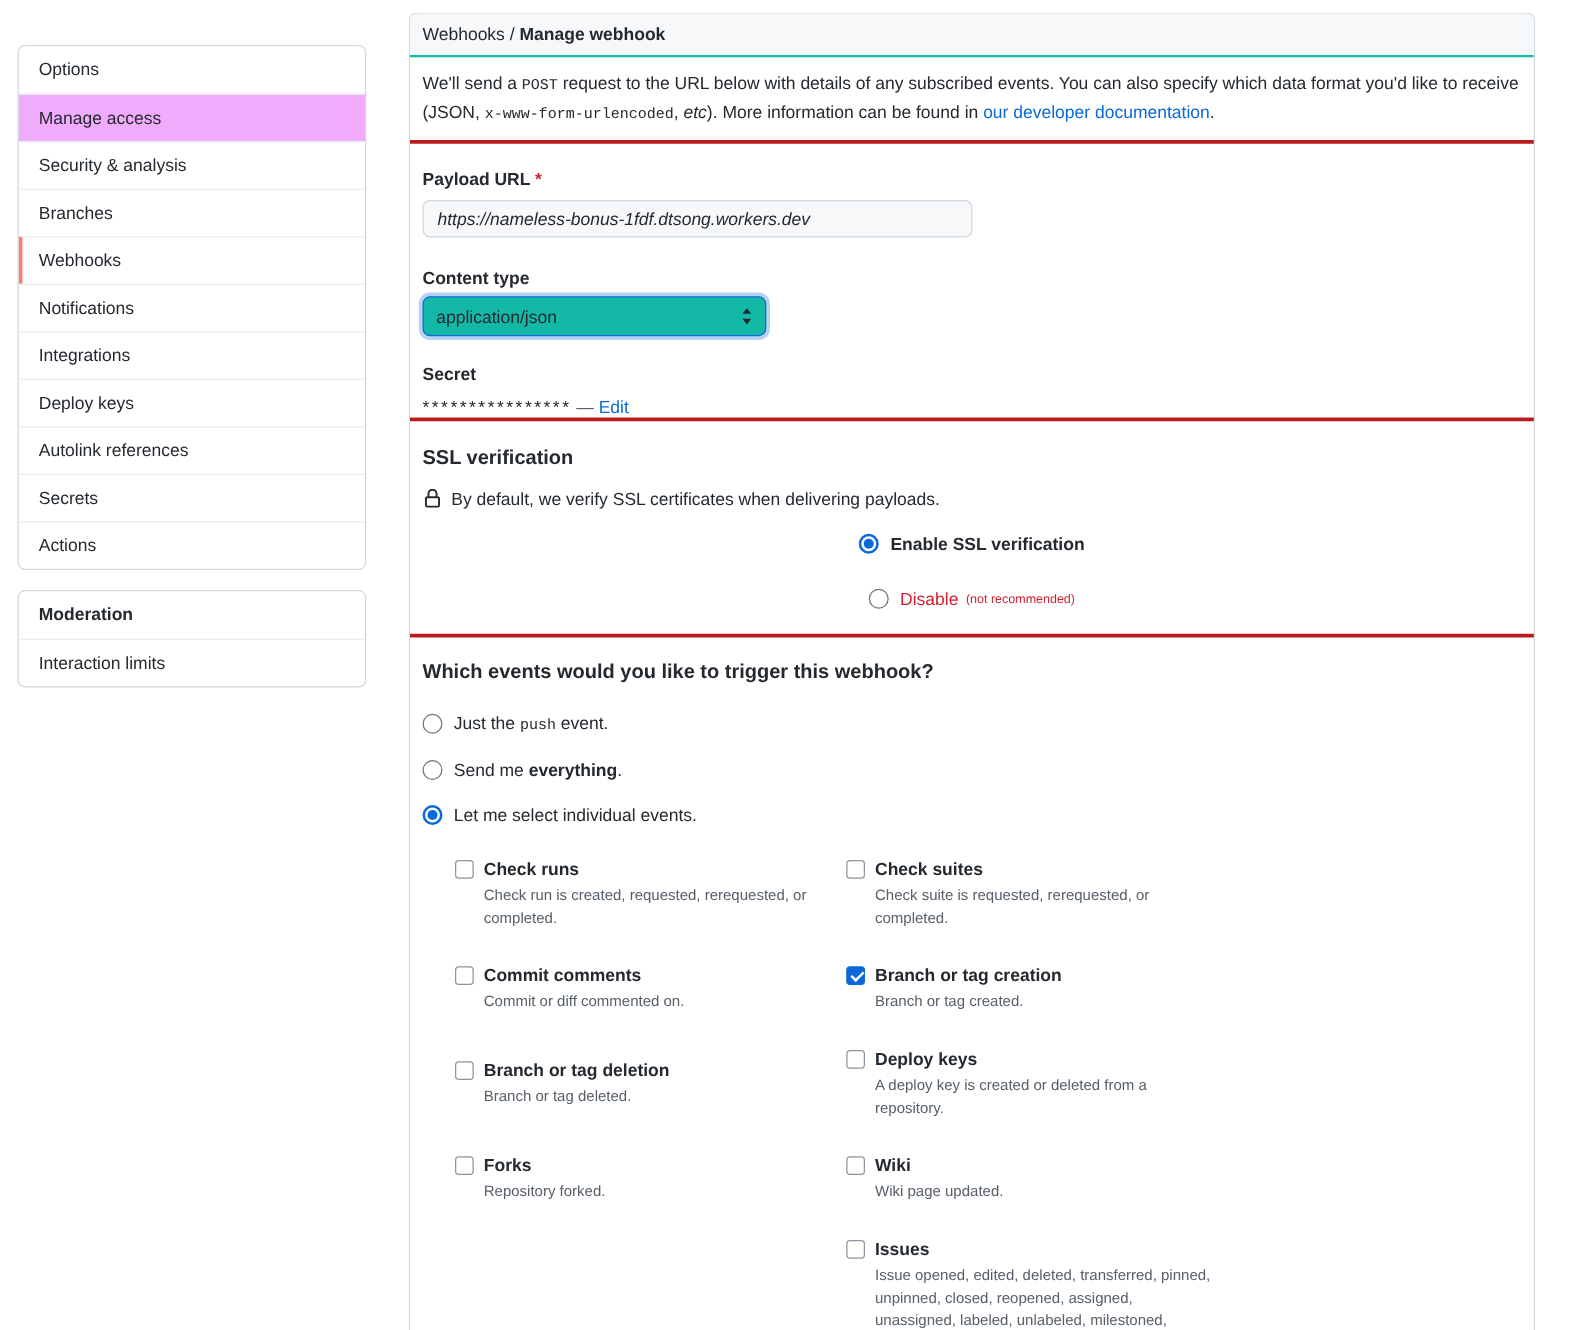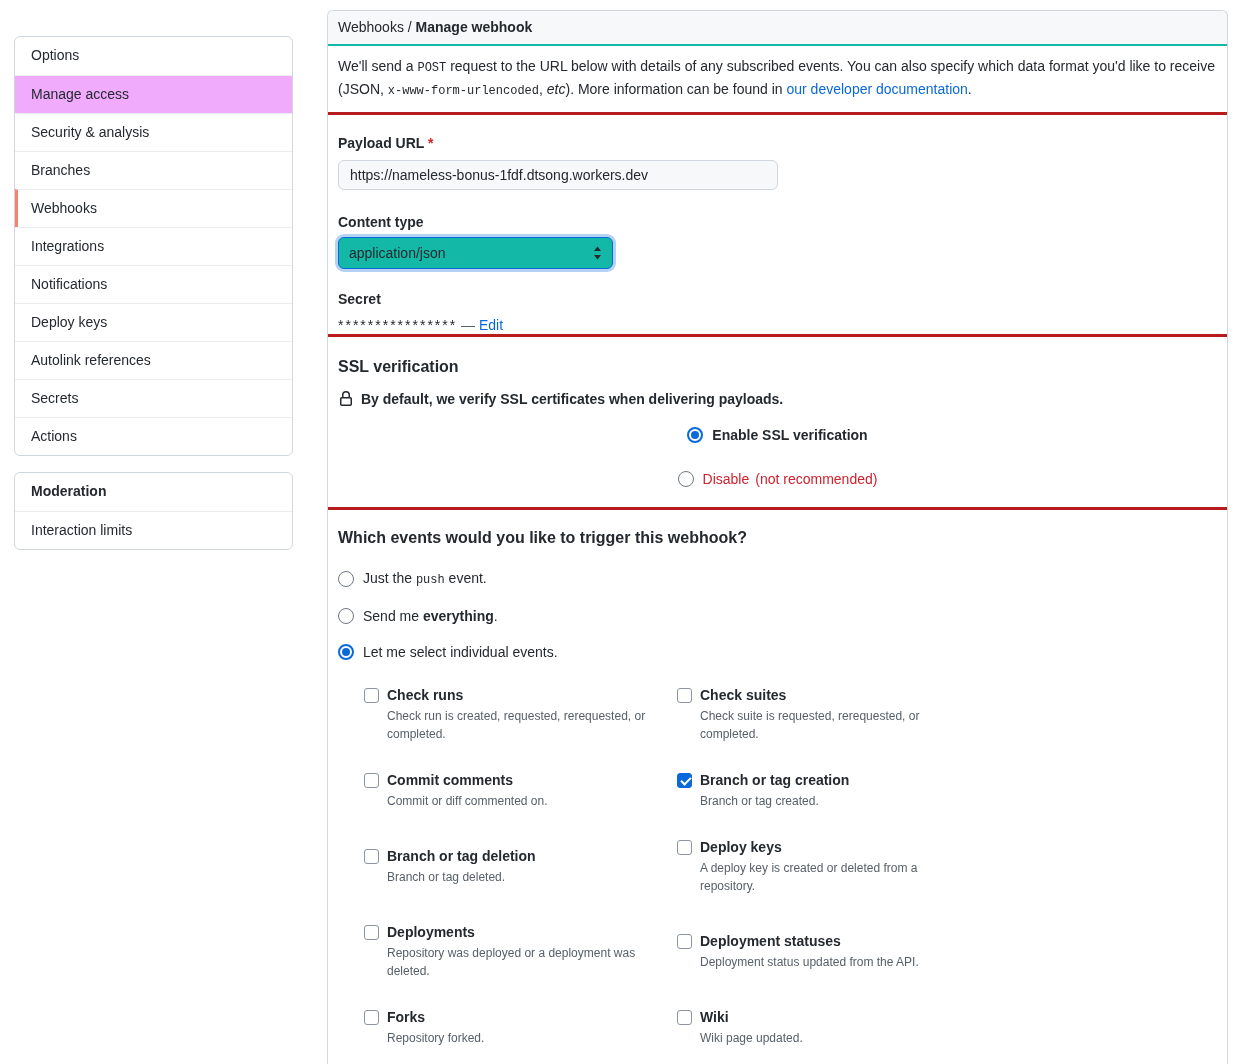--- a/index.html
+++ b/index.html
@@ -49,52 +49,53 @@
 
   
   .form-section { padding-top:20px; }
   .field-label { font-weight:700; line-height:17px; }
   .required { color:#cf222e; font-weight:700; }
   .text-input {
     display:block; margin-top:8px; width:440px; height:30px;
     background:#f6f8fa; border:1px solid #d0d7de; border-radius:6px;
     padding:0 11px; font-size:14px; color:#24292f;
     font-family:"Liberation Sans","DejaVu Sans",sans-serif;
+    font-style:italic;
   }
   .label-gap { margin-top:24px; }
   .select {
     margin-top:6px; width:275px; height:32px; background:#14b8a6;
     border:1px solid #0969da; border-radius:6px;
     box-shadow:0 0 0 3px rgba(9,105,218,0.30);
     display:flex; align-items:center; justify-content:space-between;
     padding:0 10px; cursor:pointer;
   }
   .secret-gap { margin-top:22px; }
   .secret-line { margin-top:9px; line-height:17px; }
   .secret-mask { letter-spacing:2px; }
   .secret-sep { color:#57606a; }
 
   
   .ssl-section { padding-top:18px; padding-bottom:20px; }
   h4.sec-heading { margin:0; font-size:16px; font-weight:700; line-height:24px; }
-  .ssl-note { margin-top:12px; display:flex; align-items:center; gap:7px; line-height:16px;font-weight:bold; }
+  .ssl-note { margin-top:12px; display:flex; align-items:center; gap:7px; line-height:16px; }
   .radio-row { margin-top:20px; display:flex; align-items:center; gap:28px;flex-direction:column; }
   .radio-opt { display:flex; align-items:center; gap:9px; cursor:pointer; }
   .radio {
     flex:none; width:16px; height:16px; border-radius:50%;
     border:1px solid #6e7781; background:#fff; position:relative;
   }
   .radio.on { border:2px solid #0969da; }
   .radio.on::after {
     content:""; position:absolute; left:50%; top:50%; width:8px; height:8px;
     margin:-4px 0 0 -4px; border-radius:50%; background:#0969da;
   }
   .bold { font-weight:700; }
   .danger { color:#cf222e; }
-  .danger-note { color:#cf222e; font-size:14px; }
+  .danger-note { color:#cf222e; font-size:10px; }
 
   
   .events-section { padding-top:16px; padding-bottom:20px; border-bottom:none; }
   .event-radio { margin-top:20px; display:flex; align-items:center; gap:9px; cursor:pointer; line-height:16px; }
   .events-table { margin:26px 0 0 26px; border-collapse:collapse; }
   .events-table td { vertical-align:middle; width:313px; padding:0 0 28px 0; }
   .evt-title-row { display:flex; align-items:center; gap:8px; cursor:pointer; }
   .checkbox {
     flex:none; width:15px; height:15px; border-radius:3px;
     border:1px solid #8c959f; background:#fff; position:relative;
@@ -115,22 +116,22 @@
 
 <div class="page">
 
   <nav class="sidebar">
     <div class="nav-box">
       <div class="nav-item">Options</div>
       <div class="nav-item hovered">Manage access</div>
       <div class="nav-item">Security &amp; analysis</div>
       <div class="nav-item">Branches</div>
       <div class="nav-item active">Webhooks</div>
+      <div class="nav-item">Notifications</div>
       <div class="nav-item">Integrations</div>
-      <div class="nav-item">Notifications</div>
       <div class="nav-item">Deploy keys</div>
       <div class="nav-item">Autolink references</div>
       <div class="nav-item">Secrets</div>
       <div class="nav-item">Actions</div>
     </div>
     <div class="nav-box">
       <div class="nav-item header">Moderation</div>
       <div class="nav-item">Interaction limits</div>
     </div>
   </nav>
@@ -257,36 +258,20 @@
               <span class="checkbox"></span>
               <span class="evt-title">Deploy keys</span>
             </div>
             <div class="evt-desc">A deploy key is created or deleted from a repository.</div>
           </td>
         </tr>
         <tr>
           <td>
             <div class="evt-title-row">
               <span class="checkbox"></span>
-              <span class="evt-title">Deployments</span>
-            </div>
-            <div class="evt-desc">Repository was deployed or a deployment was deleted.</div>
-          </td>
-          <td>
-            <div class="evt-title-row">
-              <span class="checkbox"></span>
-              <span class="evt-title">Deployment statuses</span>
-            </div>
-            <div class="evt-desc">Deployment status updated from the API.</div>
-          </td>
-        </tr>
-        <tr>
-          <td>
-            <div class="evt-title-row">
-              <span class="checkbox"></span>
               <span class="evt-title">Forks</span>
             </div>
             <div class="evt-desc">Repository forked.</div>
           </td>
           <td>
             <div class="evt-title-row">
               <span class="checkbox"></span>
               <span class="evt-title">Wiki</span>
             </div>
             <div class="evt-desc">Wiki page updated.</div>

